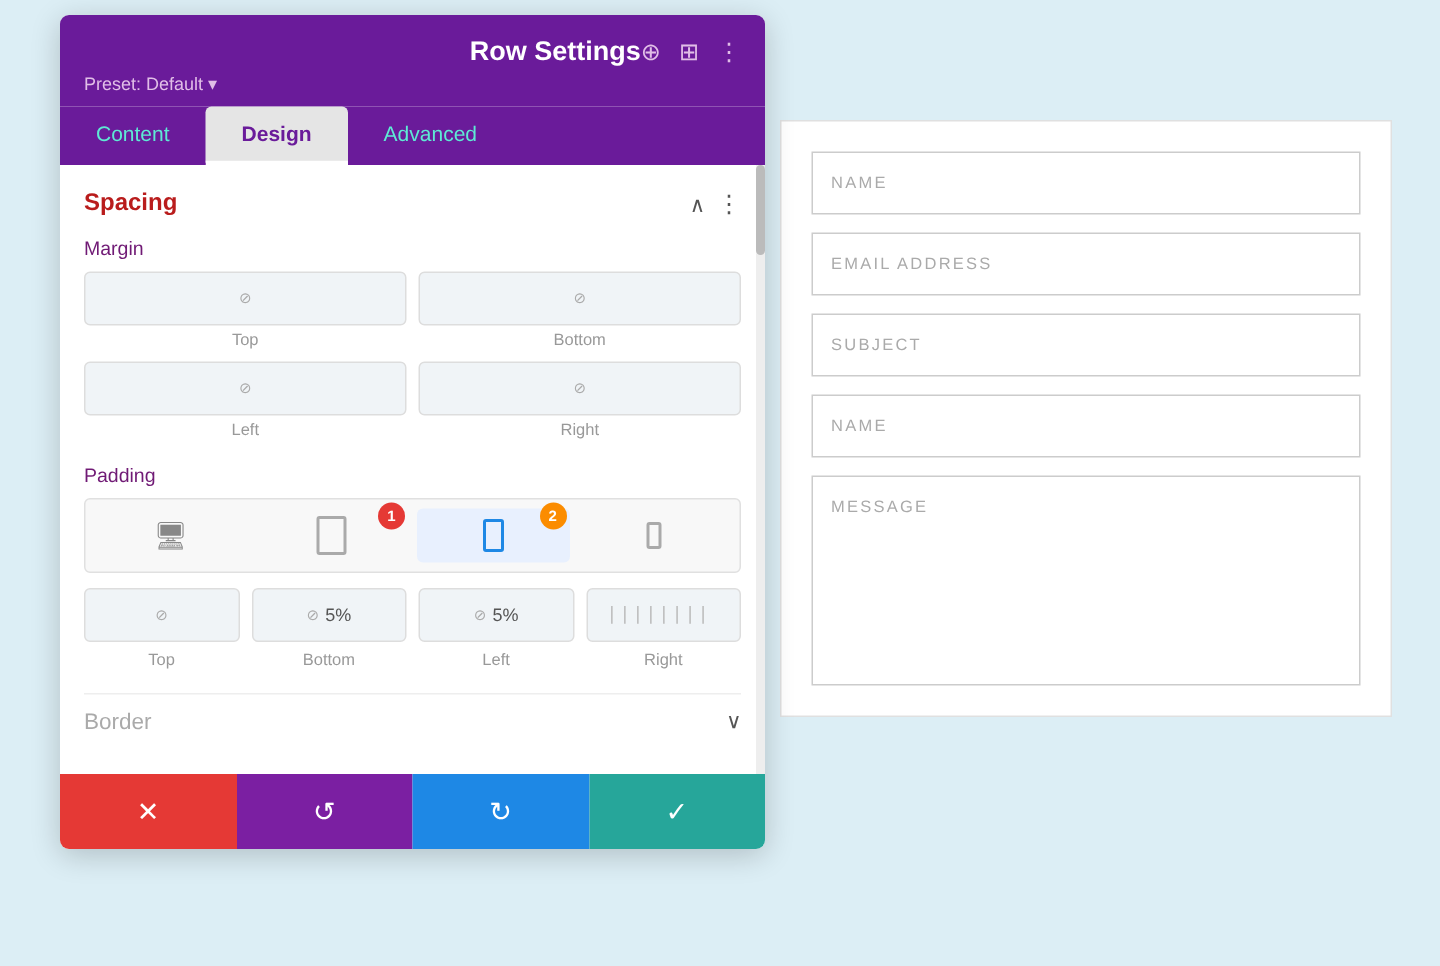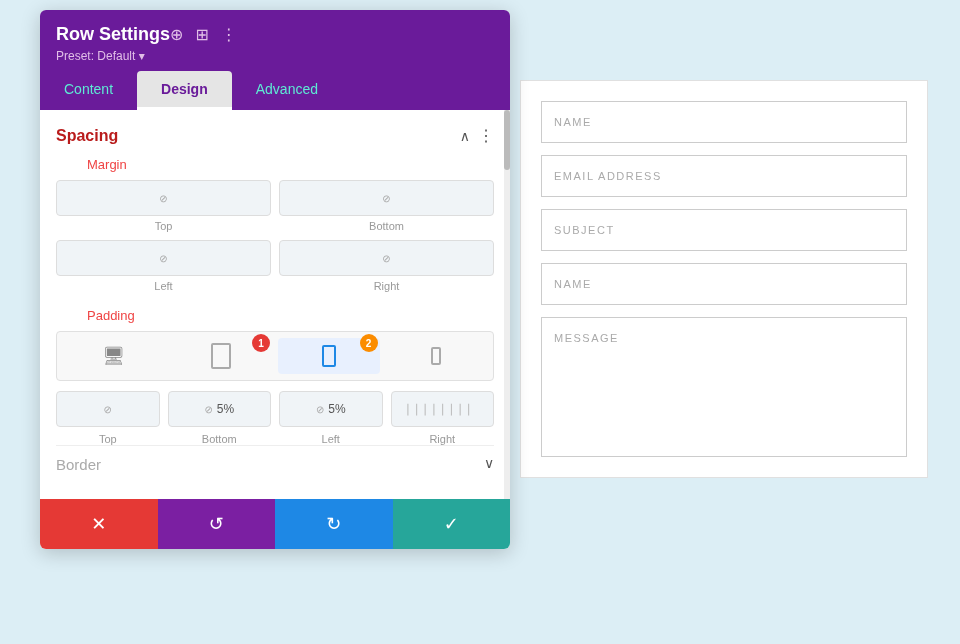--- a/index.html
+++ b/index.html
@@ -128,21 +128,21 @@
       background: #6a1b9a;
       color: #fff;
       padding: 14px 16px 8px 16px;
       display: flex;
       flex-direction: column;
     }
 
     .panel-header-top {
       display: flex;
       align-items: center;
-      justify-content: flex-start;
+      justify-content: flex-end;
     }
 
     .panel-title {
       font-size: 18px;
       font-weight: bold;
       color: #fff;
     }
 
     .panel-header-icons {
       display: flex;
@@ -242,23 +242,22 @@
 
     .more-icon {
       color: #555;
       font-size: 16px;
       cursor: pointer;
     }
 
     
     .subsection-label {
       font-size: 13px;
-      color: #ef4444;
+      color: #701a75;
       margin-bottom: 8px;
-      margin-left: 31px;
     }
 
     .margin-grid {
       display: grid;
       grid-template-columns: 1fr 1fr;
       gap: 8px;
       margin-bottom: 16px;
     }
 
     .input-group {
@@ -381,20 +380,21 @@
 
     
     .slider-dots {
       font-size: 10px;
       color: #bbb;
       letter-spacing: 1px;
     }
 
     
     .border-section {
+      margin-top: 16px;
     }
 
     .border-header {
       display: flex;
       align-items: center;
       justify-content: space-between;
       padding: 10px 0;
       border-top: 1px solid #eee;
     }
 

